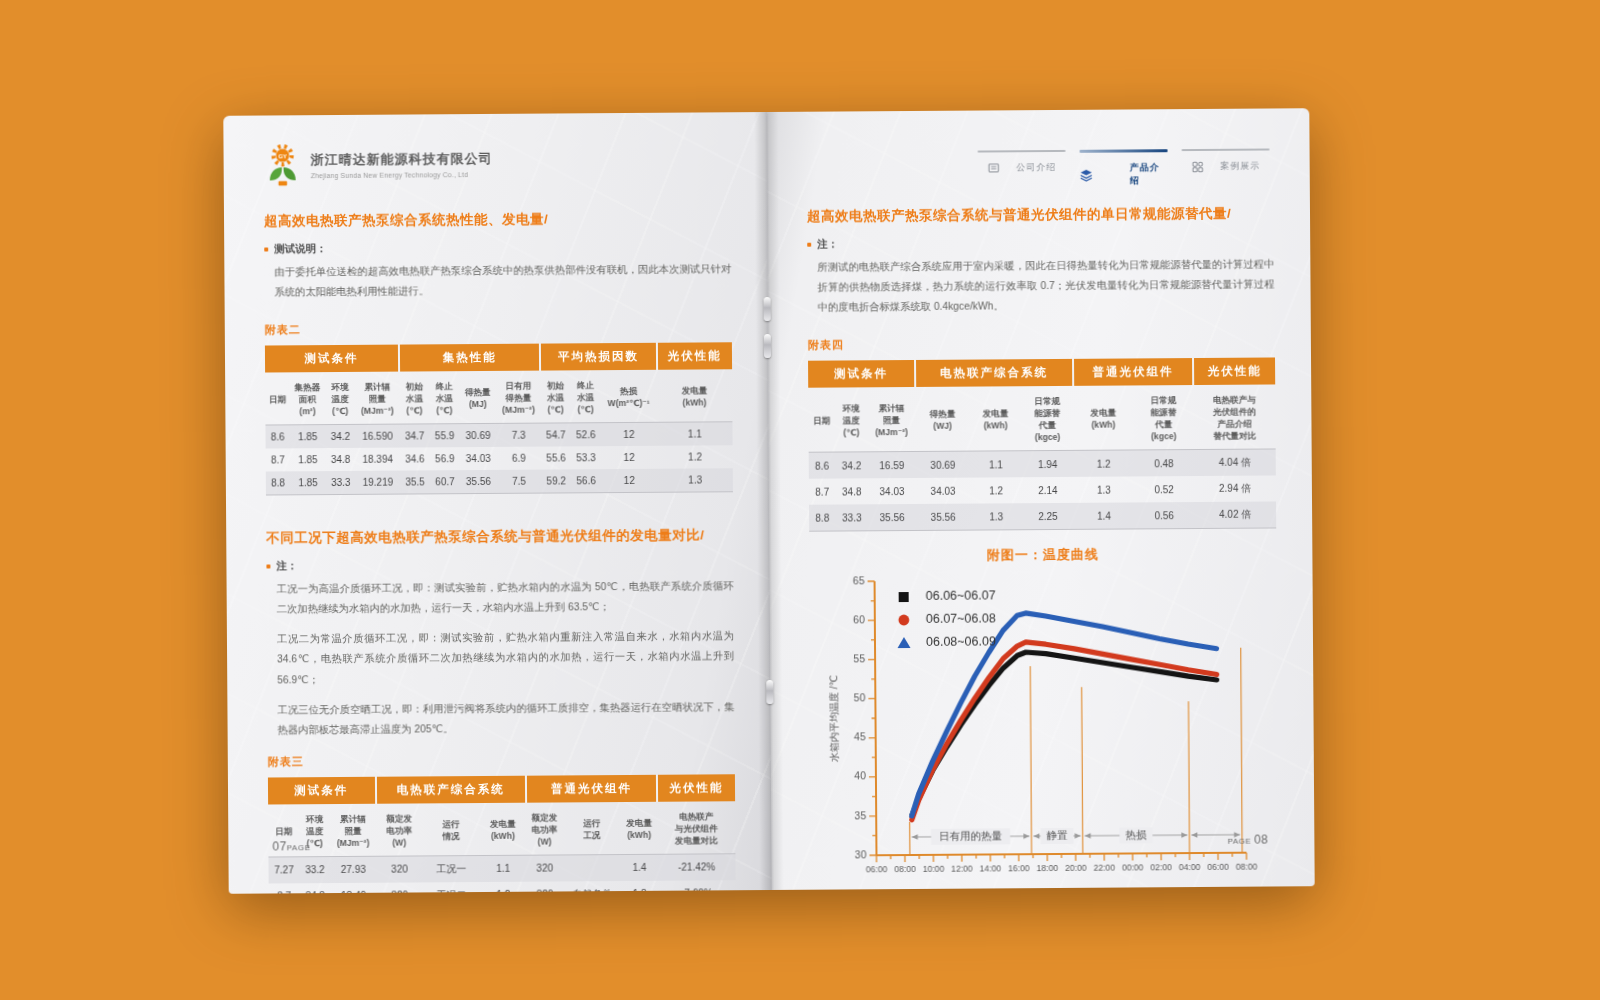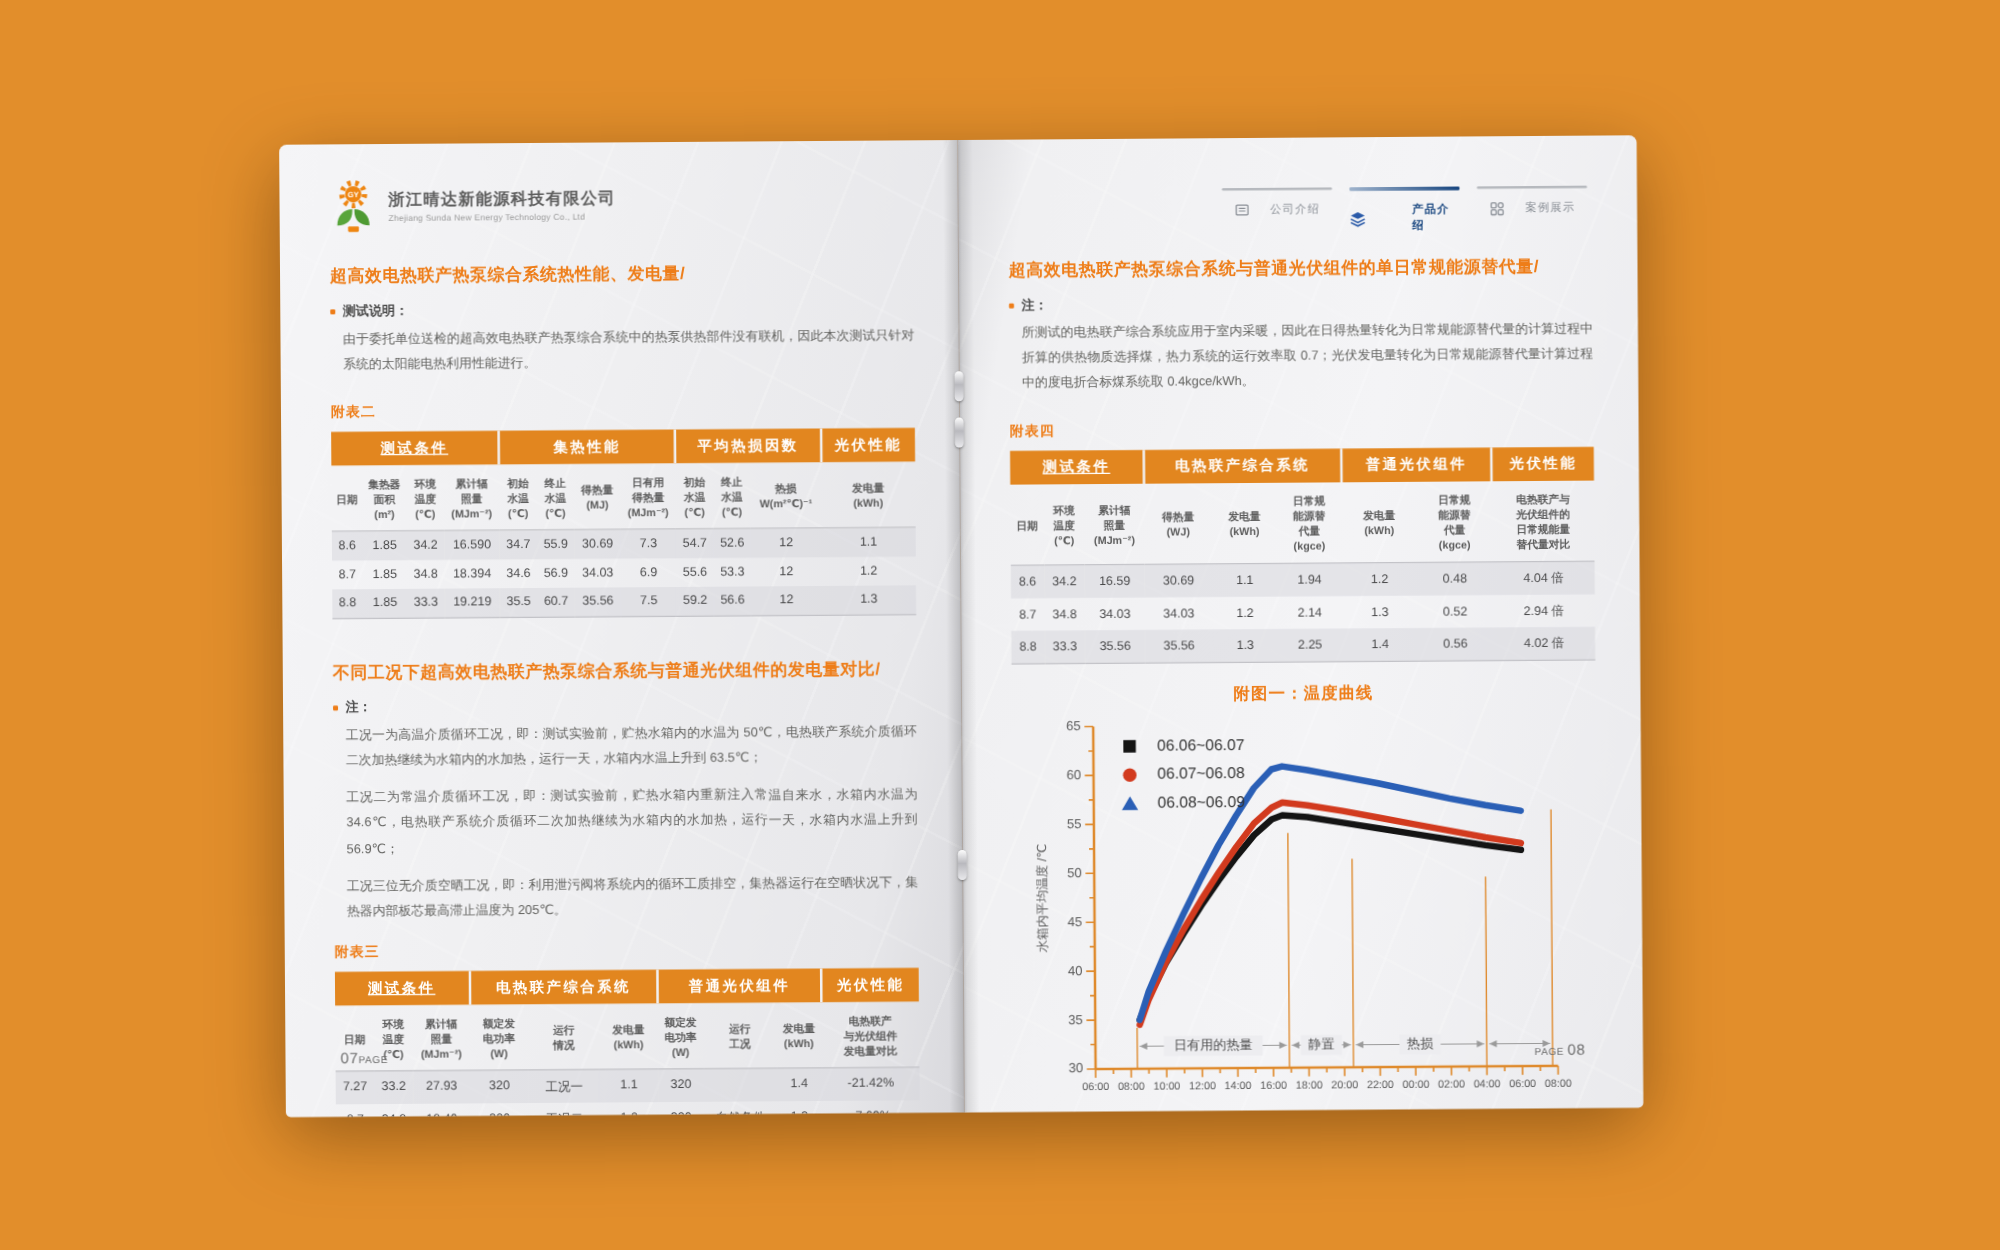--- a/index.html
+++ b/index.html
@@ -50,21 +50,21 @@
   .note-label{display:flex;align-items:center;gap:6px;font-size:10.5px;font-weight:bold;color:#4c4c4c;margin-bottom:6px;}
   .bullet{width:4px;height:4px;background:var(--accent,#EE7D18);border-radius:1px;flex:none;}
   .body-text{font-size:10.3px;color:#62625f;line-height:1.95;margin:0 0 10px 10px;text-align:justify;}
 
   .tbl-caption{font-size:11px;font-weight:bold;color:var(--accent,#EE7D18);margin:20px 0 8px 0;letter-spacing:1px;}
   table{width:100%;border-collapse:collapse;}
   th.tg{
     background:var(--thead,#E2861F);color:#fff;font-size:11.5px;font-weight:bold;
     padding:6px 2px;letter-spacing:2px;border-left:2px solid #f1f1f3;
   }
-  th.tg:first-child{border-left:none;text-decoration:underline;}
+  th.tg:first-child{border-left:none;}
   th.tc{
     font-size:8.6px;font-weight:bold;color:#5b5b5b;line-height:1.4;
     padding:9px 1px 7px;white-space:pre-line;border-bottom:1px solid #c3c3c8;vertical-align:middle;
   }
   td{font-size:10px;color:#49494a;text-align:center;padding:6px 2px;}
   tbody tr:nth-child(odd) td{background:rgba(215,215,220,.55);}
   tbody tr:last-child td{border-bottom:1px solid #c3c3c8;}
 
   
   .pagenum{position:absolute;bottom:40px;font-size:8px;color:#6b6b6b;letter-spacing:.5px;z-index:3;}
@@ -365,21 +365,21 @@
 代量
 (kgce)</th>
               <th class="tc">发电量
 (kWh)</th>
               <th class="tc">日常规
 能源替
 代量
 (kgce)</th>
               <th class="tc">电热联产与
 光伏组件的
-日常规能量
+产品介绍
 替代量对比</th>
             </tr>
         </thead>
         <tbody>
             <tr>
               <td>8.6</td>
               <td>34.2</td>
               <td>16.59</td>
               <td>30.69</td>
               <td>1.1</td>

